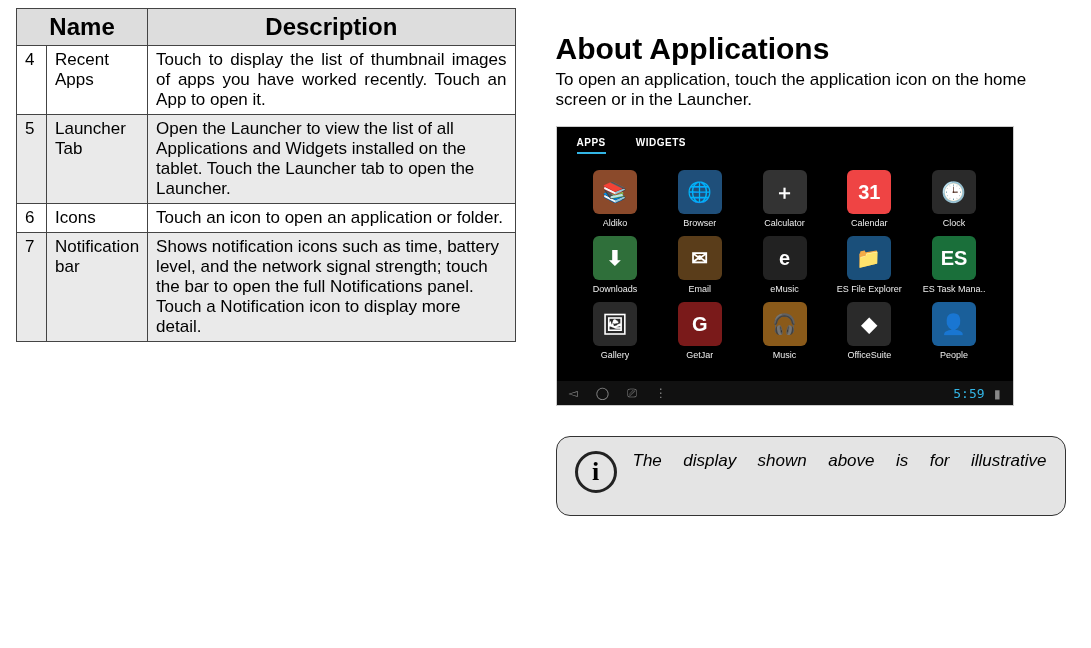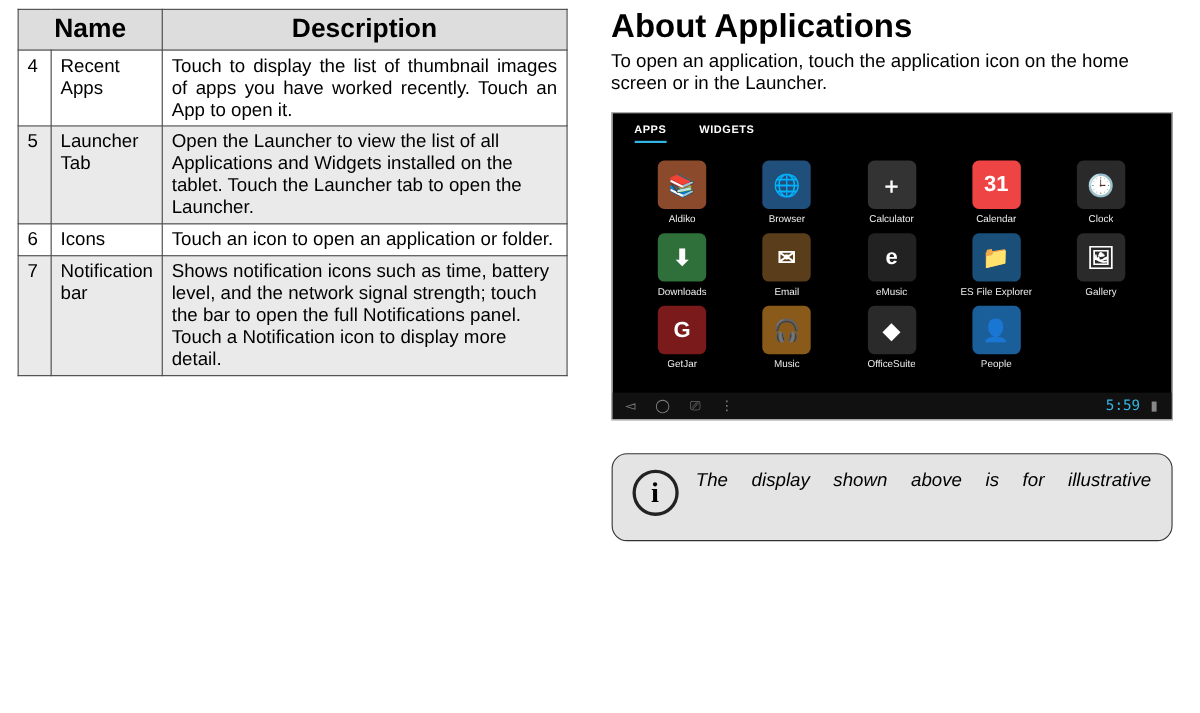--- a/index.html
+++ b/index.html
@@ -38,27 +38,28 @@
     tr.alt td { background: #eaeaea; }
     td.desc { text-align: left; }
     td.desc.justify { text-align: justify; }
 
     
     .heading {
       font-weight: 800;
       font-size: 30px;
       margin-bottom: 4px;
       font-family: Arial, sans-serif;
+      margin-top: 24px;
     }
     .para { font-size: 17px; margin-bottom: 16px; }
     .label { font-size: 17px; margin-bottom: 12px; }
 
     
     .launcher {
-      width: 510px;
+      width: 458px;
       height: 280px;
       background: #000;
       position: relative;
       border: 1px solid #ccc;
       margin-bottom: 30px;
       text-align: right;
     }
     .tabs {
       display: flex;
       gap: 30px;
@@ -224,20 +225,24 @@
           <div class="app-icon" style="background: rgb(90, 61, 26);">✉</div>
           <div class="app-label">Email</div>
         </div>
         <div class="app-cell">
           <div class="app-icon" style="background: rgb(34, 34, 34);">e</div>
           <div class="app-label">eMusic</div>
         </div>
         <div class="app-cell">
           <div class="app-icon" style="background: rgb(26, 79, 122);">📁</div>
           <div class="app-label">ES File Explorer</div>
+        </div>
+        <div class="app-cell">
+          <div class="app-icon" style="background: rgb(26, 111, 58);">ES</div>
+          <div class="app-label">ES Task Mana..</div>
         </div>
         <div class="app-cell">
           <div class="app-icon" style="background: rgb(42, 42, 42);">🖼</div>
           <div class="app-label">Gallery</div>
         </div>
         <div class="app-cell">
           <div class="app-icon" style="background: rgb(122, 26, 26);">G</div>
           <div class="app-label">GetJar</div>
         </div>
         <div class="app-cell">

